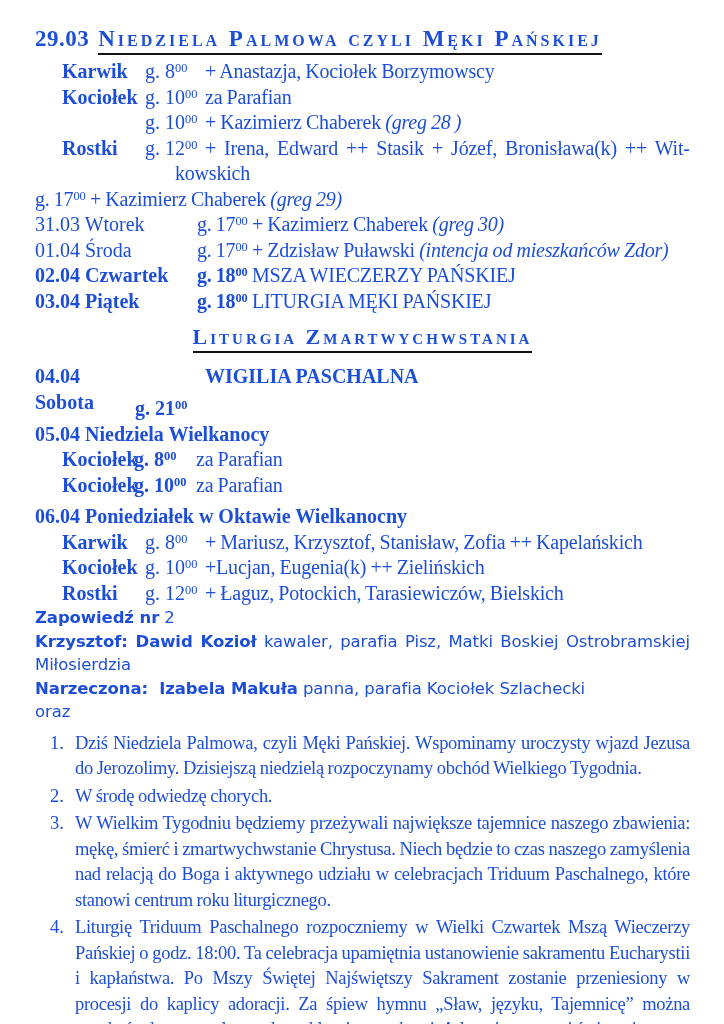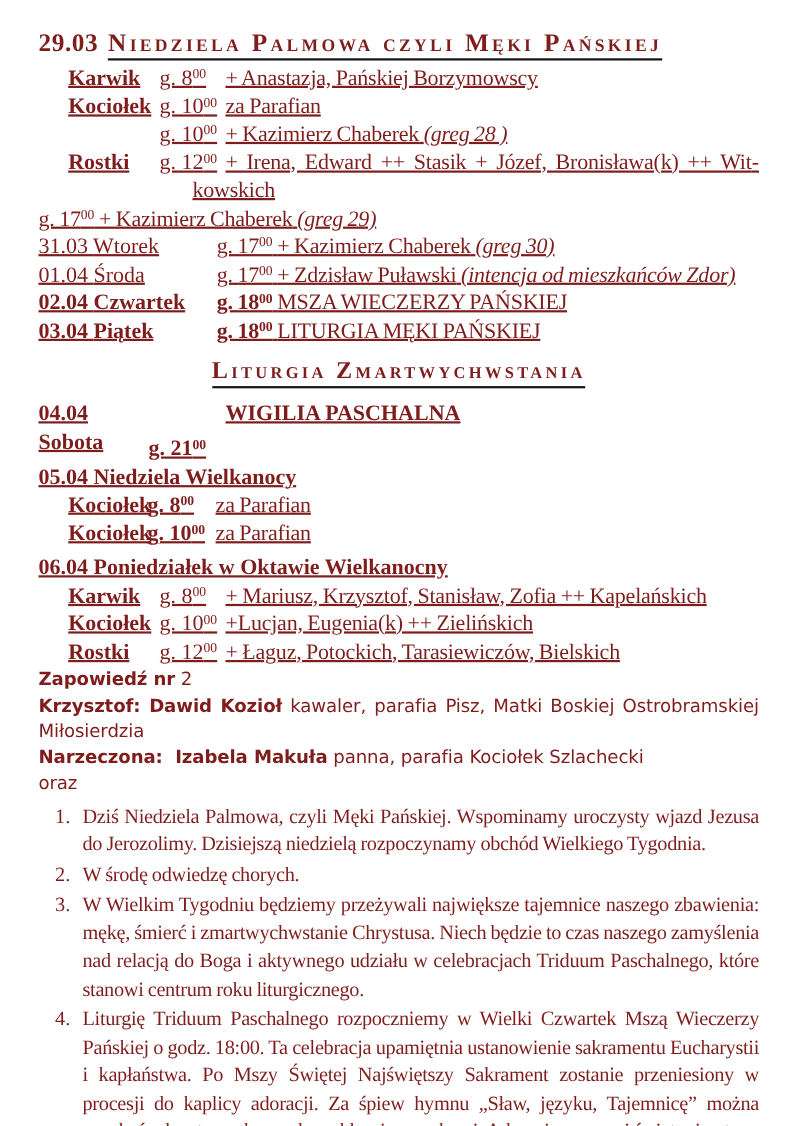--- a/index.html
+++ b/index.html
@@ -1,26 +1,26 @@
 <!DOCTYPE html>
 <html lang="pl"><head>
 <meta charset="utf-8">
 <style>
   html,body{margin:0;padding:0;background:#e8e8e8;}
   .page{
-    width:724px;height:1024px;background:#ffffff;color:#7f1d1d;
+    width:724px;height:1024px;background:#ffffff;color:#1d4ed8;
     font-family:"Liberation Serif",serif;font-size:20px;
     box-sizing:border-box;padding:24px 34px 0 35px;overflow:hidden;
     margin:0 auto;position:relative;
   }
   .h1{font-size:23px;line-height:30px;font-weight:bold;margin:0 0 5px 0;white-space:nowrap;}
   .hdate{margin-right:9px;letter-spacing:.5px;}
   .sc{font-variant:small-caps;letter-spacing:3px;border-bottom:2px solid #121212;padding-bottom:2px;font-weight:bold;}
   .h2{text-align:center;font-size:22px;line-height:29px;font-weight:bold;margin:8px 0 13px 0;}
-  .mrow,.drow,.hdr{display:flex;line-height:25.5px;text-decoration:underline;}
+  .mrow,.drow,.hdr{display:flex;line-height:25.5px;}
   .hdr{display:block;font-weight:bold;}
   .b1{padding-left:27px;}
   .place{flex:none;width:83px;font-weight:bold;}
   .time{flex:none;width:60px;}
   .mtext{flex:1;letter-spacing:-0.2px;word-spacing:-0.6px;}
   .hang{margin-left:-30px;text-indent:30px;}
   .just{text-align:justify;}
   .dcol{flex:none;width:162px;}
   .dtext{flex:1;letter-spacing:-0.2px;word-spacing:-0.6px;}
   .bold{font-weight:bold;}
@@ -45,21 +45,21 @@
 
 <div class="page">
 
   <div class="h1">
     <span class="hdate">29.03</span><span class="sc">Niedziela Palmowa czyli Męki Pańskiej</span>
   </div>
 
   <div class="mrow b1">
     <span class="place">Karwik</span>
     <span class="time"><span>g. 8</span><sup>00</sup></span>
-    <span class="mtext">+ Anastazja, Pańskiej Borzymowscy</span>
+    <span class="mtext">+ Anastazja, Kociołek Borzymowscy</span>
   </div>
   <div class="mrow b1">
     <span class="place">Kociołek</span>
     <span class="time"><span>g. 10</span><sup>00</sup></span>
     <span class="mtext">za Parafian</span>
   </div>
   <div class="mrow b1">
     <span class="place"></span>
     <span class="time"><span>g. 10</span><sup>00</sup></span>
     <span class="mtext"><span>+ Kazimierz Chaberek</span> <i class="it">(greg 28 )</i></span>

